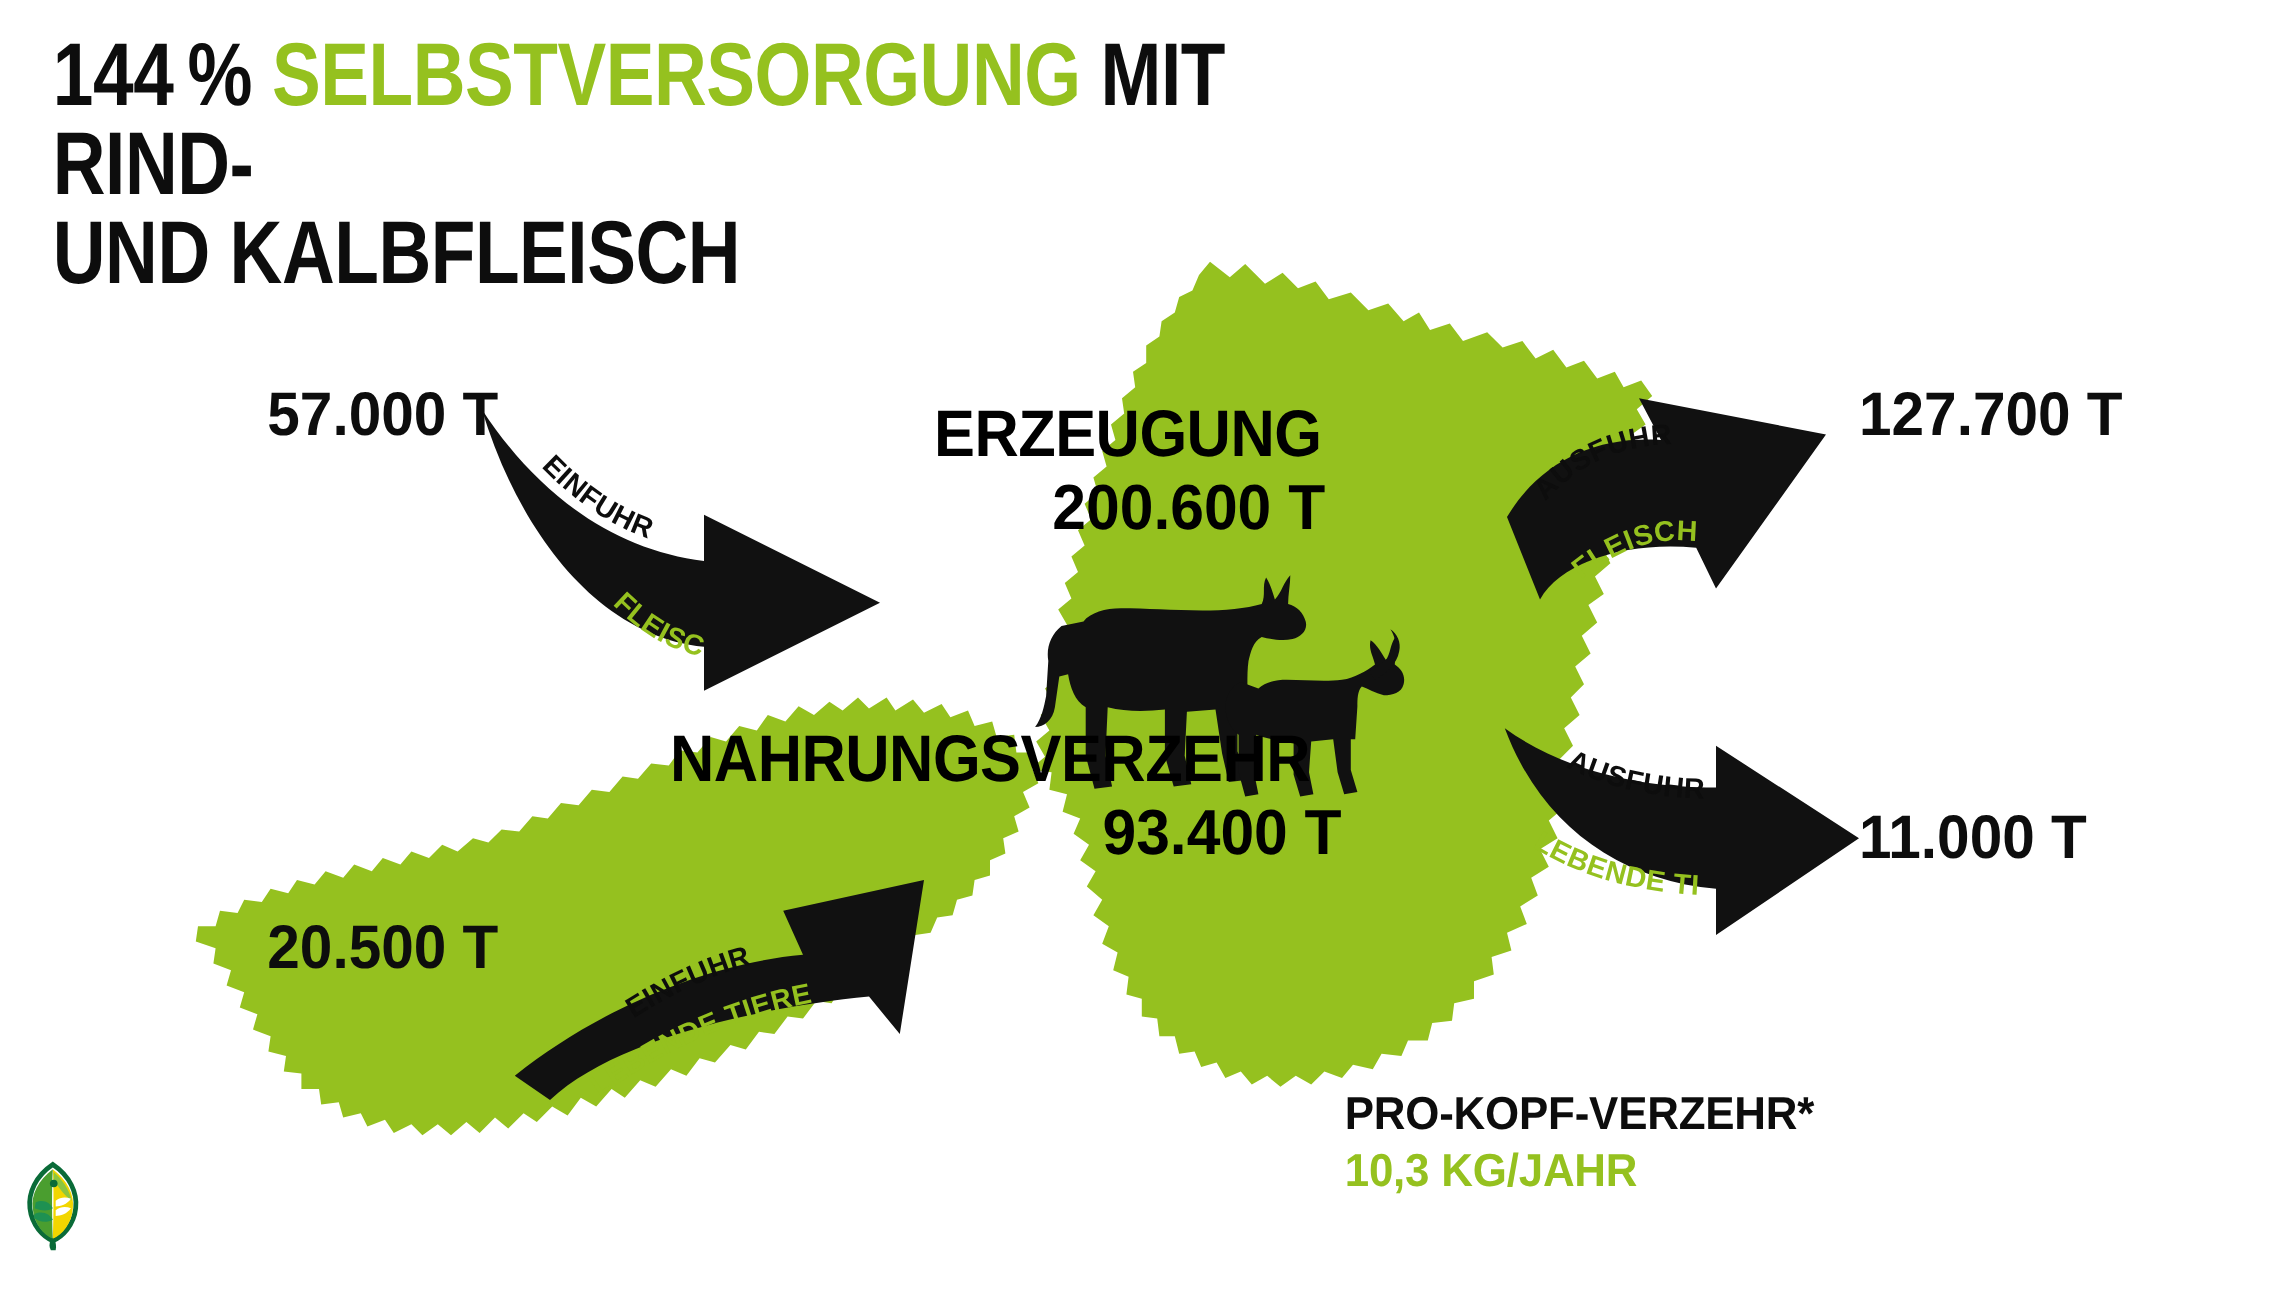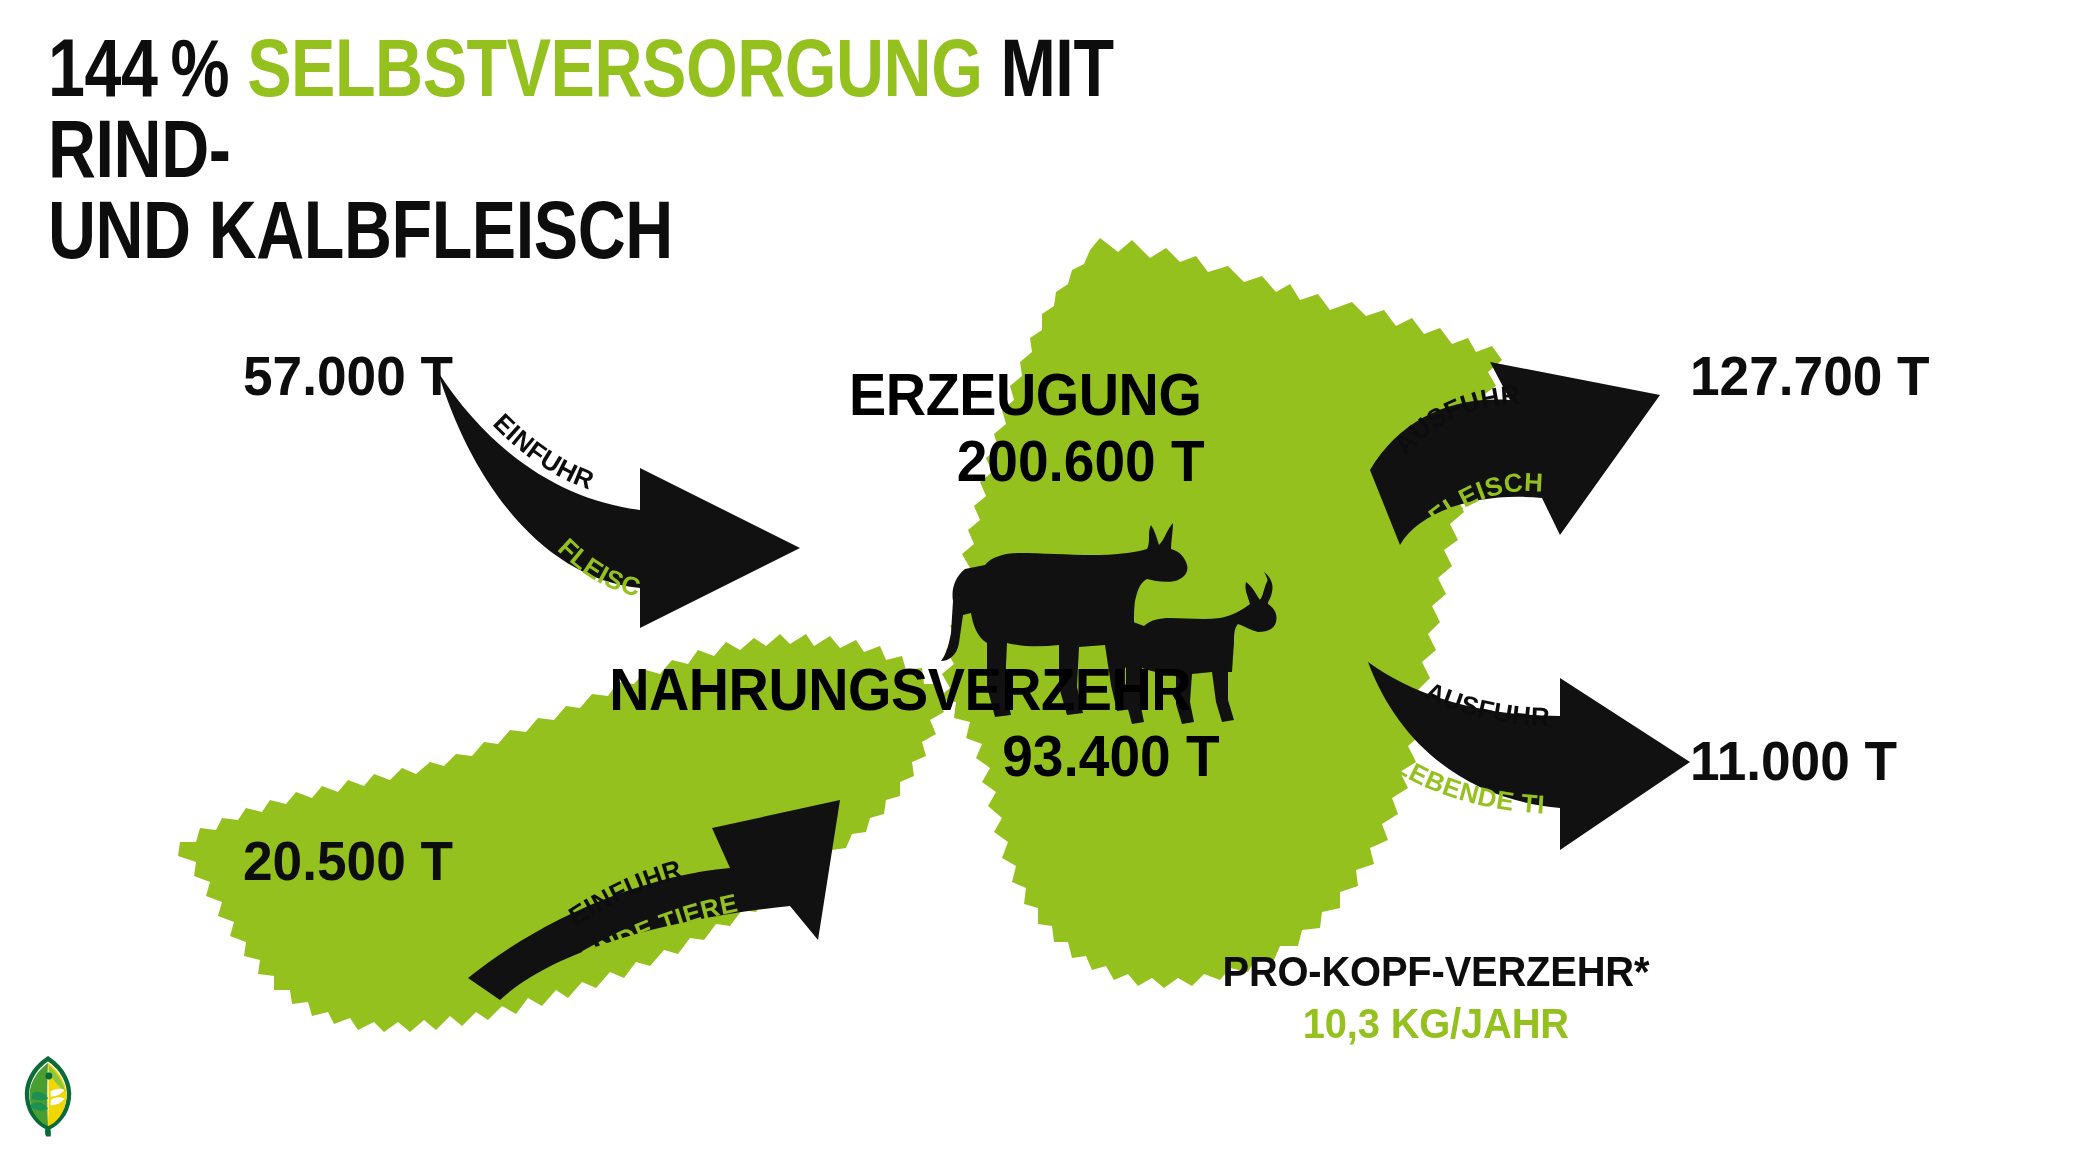--- a/index.html
+++ b/index.html
@@ -38,21 +38,21 @@
     transform:scaleX(0.93); transform-origin:left center;
   }
   .maplabel-white {
     font-family:"Liberation Sans Narrow","Liberation Sans",sans-serif;
     font-weight:bold; font-size:56px; color:#ffffff;
     letter-spacing:0px;
     transform:scaleX(0.95); transform-origin:left center;
   }
 
   
-  #prokopf { position:absolute; right:45px; top:948px; text-align:center; }
+  #prokopf { position:absolute; right:45px; top:988px; text-align:left; }
   #prokopf .pk1 {
     font-family:"Liberation Sans Narrow","Liberation Sans",sans-serif;
     font-weight:bold; font-size:42px; color:#0d0d0d; letter-spacing:-0.2px;
     display:block; transform:scaleX(0.95); transform-origin:right center;
   }
   #prokopf .pk2 {
     font-family:"Liberation Sans Narrow","Liberation Sans",sans-serif;
     font-weight:bold; font-size:42px; color:#95c11f; letter-spacing:-0.2px;
     display:block; margin-top:4px; transform:scaleX(0.95); transform-origin:right center;
   }

